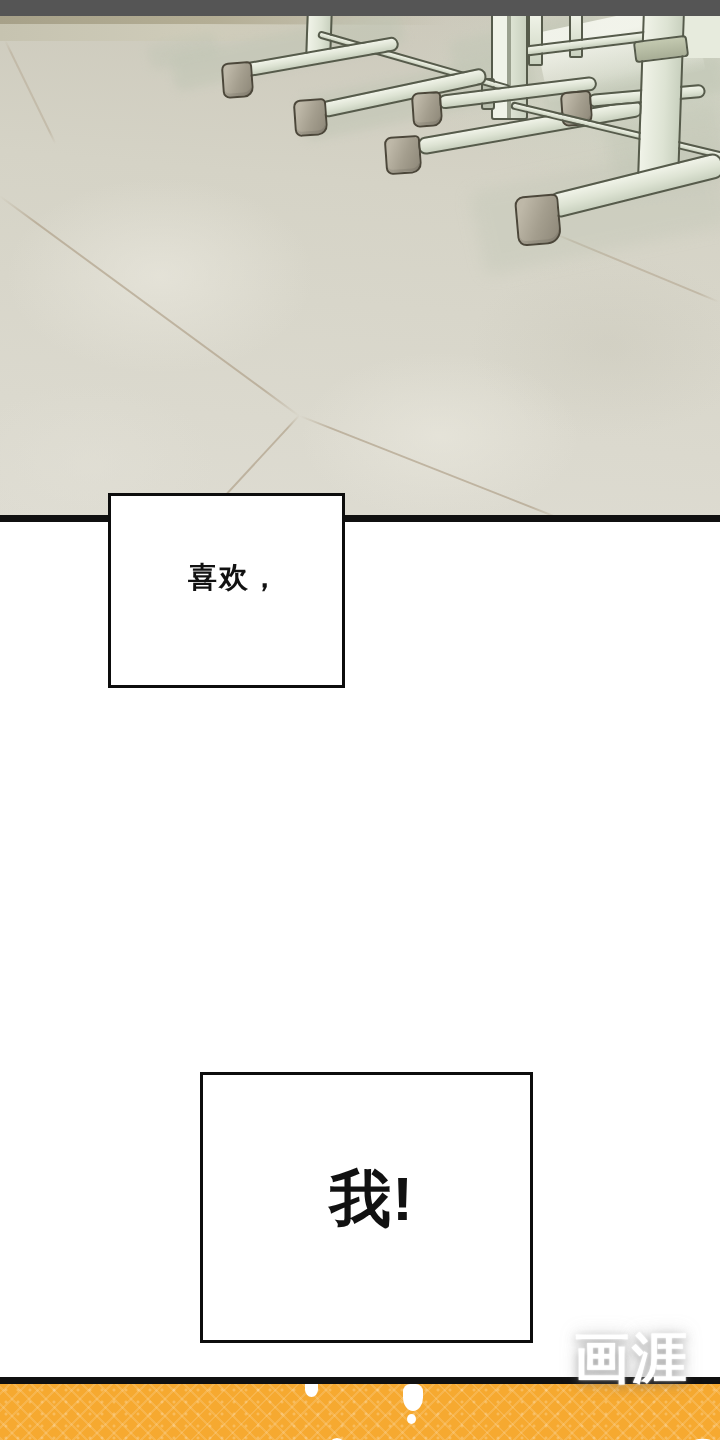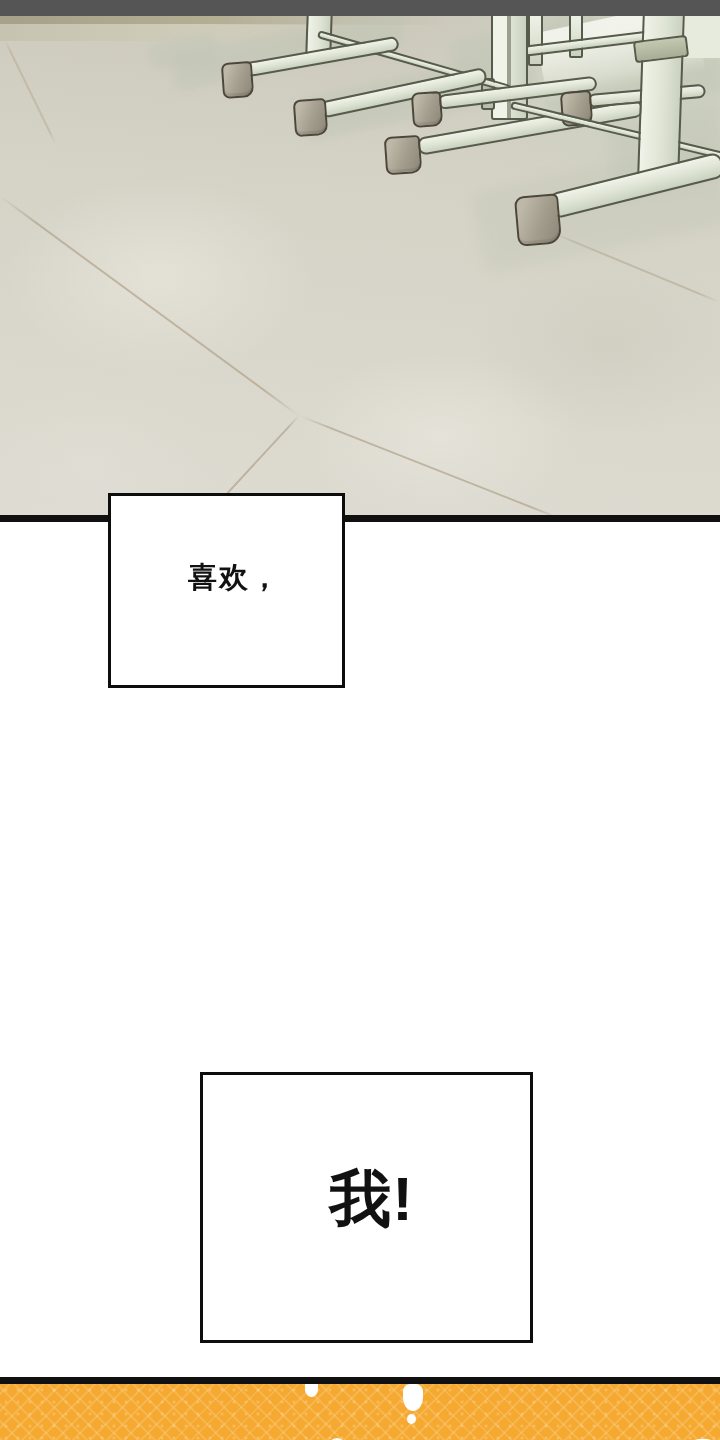--- a/index.html
+++ b/index.html
@@ -202,14 +202,15 @@
     <div class="drip blob2"></div>
     <div class="drip blob3"></div>
     <div class="drip blob4"></div>
     <div class="curl cu1"></div>
     <div class="curl cu2"></div>
     <div class="curl cu3"></div>
     <div class="arc ar1"></div>
     <div class="arc ar2"></div>
   </div>
 
+  <div class="wm-logo">画涯</div>
 
 </div>
 
 </body></html>

